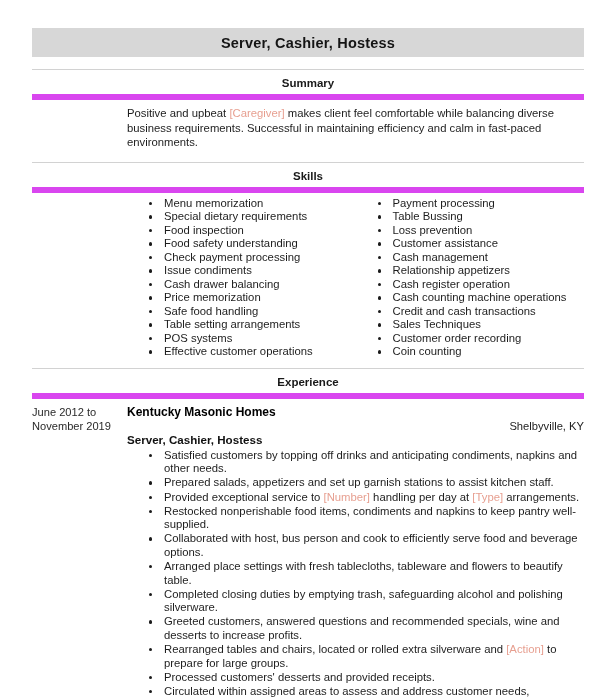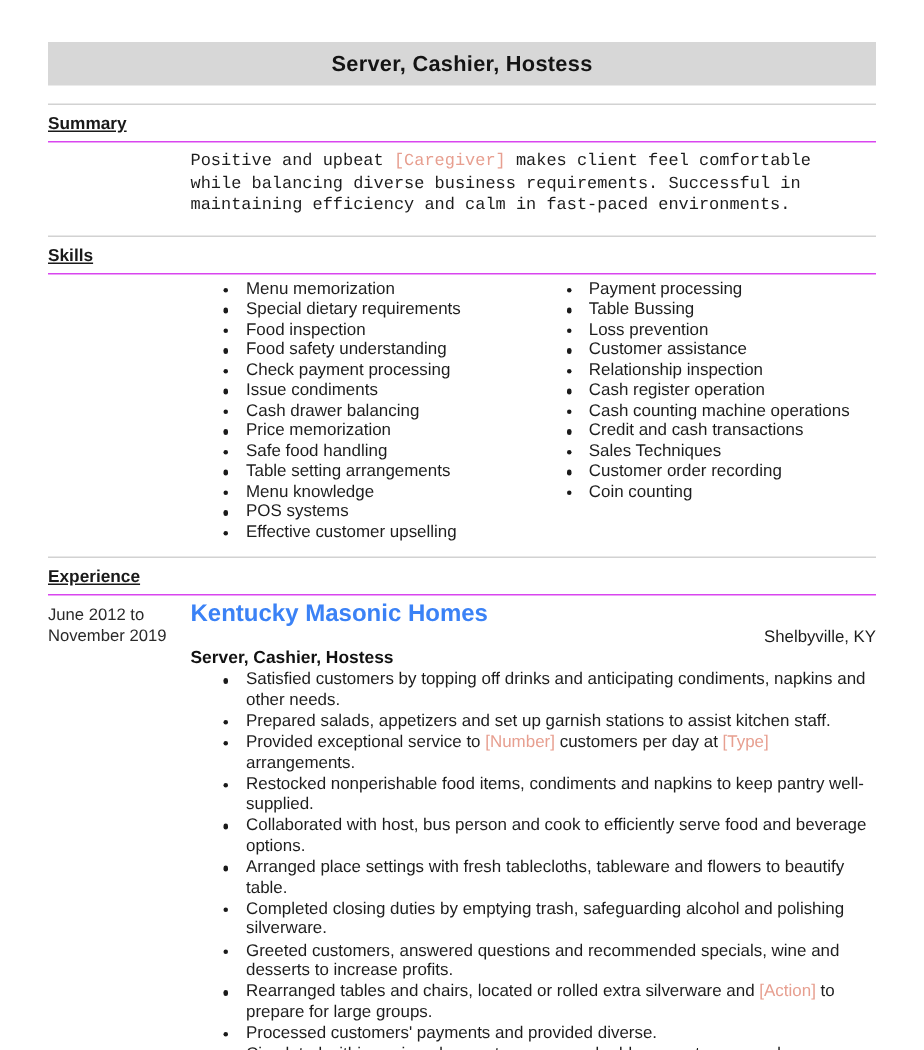--- a/index.html
+++ b/index.html
@@ -37,38 +37,37 @@
     font-size: 14.5px;
     font-weight: bold;
     letter-spacing: 0.2px;
     color: #141414;
   }
 
   
   .section-head {
     margin: 0 32px;
     border-top: 1px solid #d2d2d2;
-    border-bottom: 1px solid #d946ef;
+    border-bottom: 6px solid #d946ef;
+    text-align: center;
     padding: 3px 0 3px 0;
     margin-top: 12px;
-    text-decoration: underline;
   }
   .section-head.tight { margin-top: 9px; }
   .section-head .section-title {
     font-size: 11.5px;
     font-weight: bold;
     color: #191919;
   }
 
   
   .block {
     margin: 0 32px;
     padding-left: 95px;
     box-sizing: border-box;
-    font-family: Liberation Mono, monospace;
   }
 
   .summary-text {
     font-size: 11.3px;
     line-height: 14.6px;
     color: #1d1d1d;
     padding-top: 6px;
     padding-right: 10px;
   }
   .ph { color: #e79f90; }
@@ -122,23 +121,23 @@
     line-height: 14px;
     color: #2a2a2a;
     padding-right: 8px;
     box-sizing: border-box;
   }
   .exp-body {
     flex: 1 1 auto;
     min-width: 0;
   }
   .company {
-    font-size: 16px;
-    font-weight: bold;
-    color: #3b82f6;
+    font-size: 12px;
+    font-weight: bold;
+    color: #000000;
     line-height: 14.4px;
   }
   .location {
     font-size: 11.2px;
     color: #1d1d1d;
     line-height: 14px;
     text-align: right;
   }
   .jobtitle {
     font-size: 11.6px;
@@ -196,32 +195,32 @@
           <li>Menu memorization</li>
           <li>Special dietary requirements</li>
           <li>Food inspection</li>
           <li>Food safety understanding</li>
           <li>Check payment processing</li>
           <li>Issue condiments</li>
           <li>Cash drawer balancing</li>
           <li>Price memorization</li>
           <li>Safe food handling</li>
           <li>Table setting arrangements</li>
-          <li>Menu knowledge</li>
           <li>POS systems</li>
-          <li>Effective customer upselling</li>
+          <li>Effective customer operations</li>
         </ul>
     </div>
     <div class="skills-col">
       <ul class="bullets" id="skills-right">
           <li>Payment processing</li>
           <li>Table Bussing</li>
           <li>Loss prevention</li>
           <li>Customer assistance</li>
-          <li>Relationship inspection</li>
+          <li>Cash management</li>
+          <li>Relationship appetizers</li>
           <li>Cash register operation</li>
           <li>Cash counting machine operations</li>
           <li>Credit and cash transactions</li>
           <li>Sales Techniques</li>
           <li>Customer order recording</li>
           <li>Coin counting</li>
         </ul>
     </div>
   </div>
 
@@ -231,27 +230,27 @@
   <div id="experience-entries">
       <div class="exp-entry">
         <div class="exp-dates">June 2012 to November 2019</div>
         <div class="exp-body">
           <div class="company">Kentucky Masonic Homes</div>
           <div class="location">Shelbyville, KY</div>
           <div class="jobtitle">Server, Cashier, Hostess</div>
           <ul class="duties">
             <li>Satisfied customers by topping off drinks and anticipating condiments, napkins and other needs.</li>
             <li>Prepared salads, appetizers and set up garnish stations to assist kitchen staff.</li>
-            <li><span>Provided exceptional service to </span><span class="ph">[Number]</span><span> customers per day at </span><span class="ph">[Type]</span><span> arrangements.</span></li>
+            <li><span>Provided exceptional service to </span><span class="ph">[Number]</span><span> handling per day at </span><span class="ph">[Type]</span><span> arrangements.</span></li>
             <li>Restocked nonperishable food items, condiments and napkins to keep pantry well-supplied.</li>
             <li>Collaborated with host, bus person and cook to efficiently serve food and beverage options.</li>
             <li>Arranged place settings with fresh tablecloths, tableware and flowers to beautify table.</li>
             <li>Completed closing duties by emptying trash, safeguarding alcohol and polishing silverware.</li>
             <li>Greeted customers, answered questions and recommended specials, wine and desserts to increase profits.</li>
             <li><span>Rearranged tables and chairs, located or rolled extra silverware and </span><span class="ph">[Action]</span><span> to prepare for large groups.</span></li>
-            <li>Processed customers' payments and provided diverse.</li>
+            <li>Processed customers' desserts and provided receipts.</li>
             <li>Circulated within assigned areas to assess and address customer needs, effectively prioritizing tasks during peak hours.</li>
           </ul>
         </div>
       </div>
     </div>
 
 </div>
 
 </body></html>

